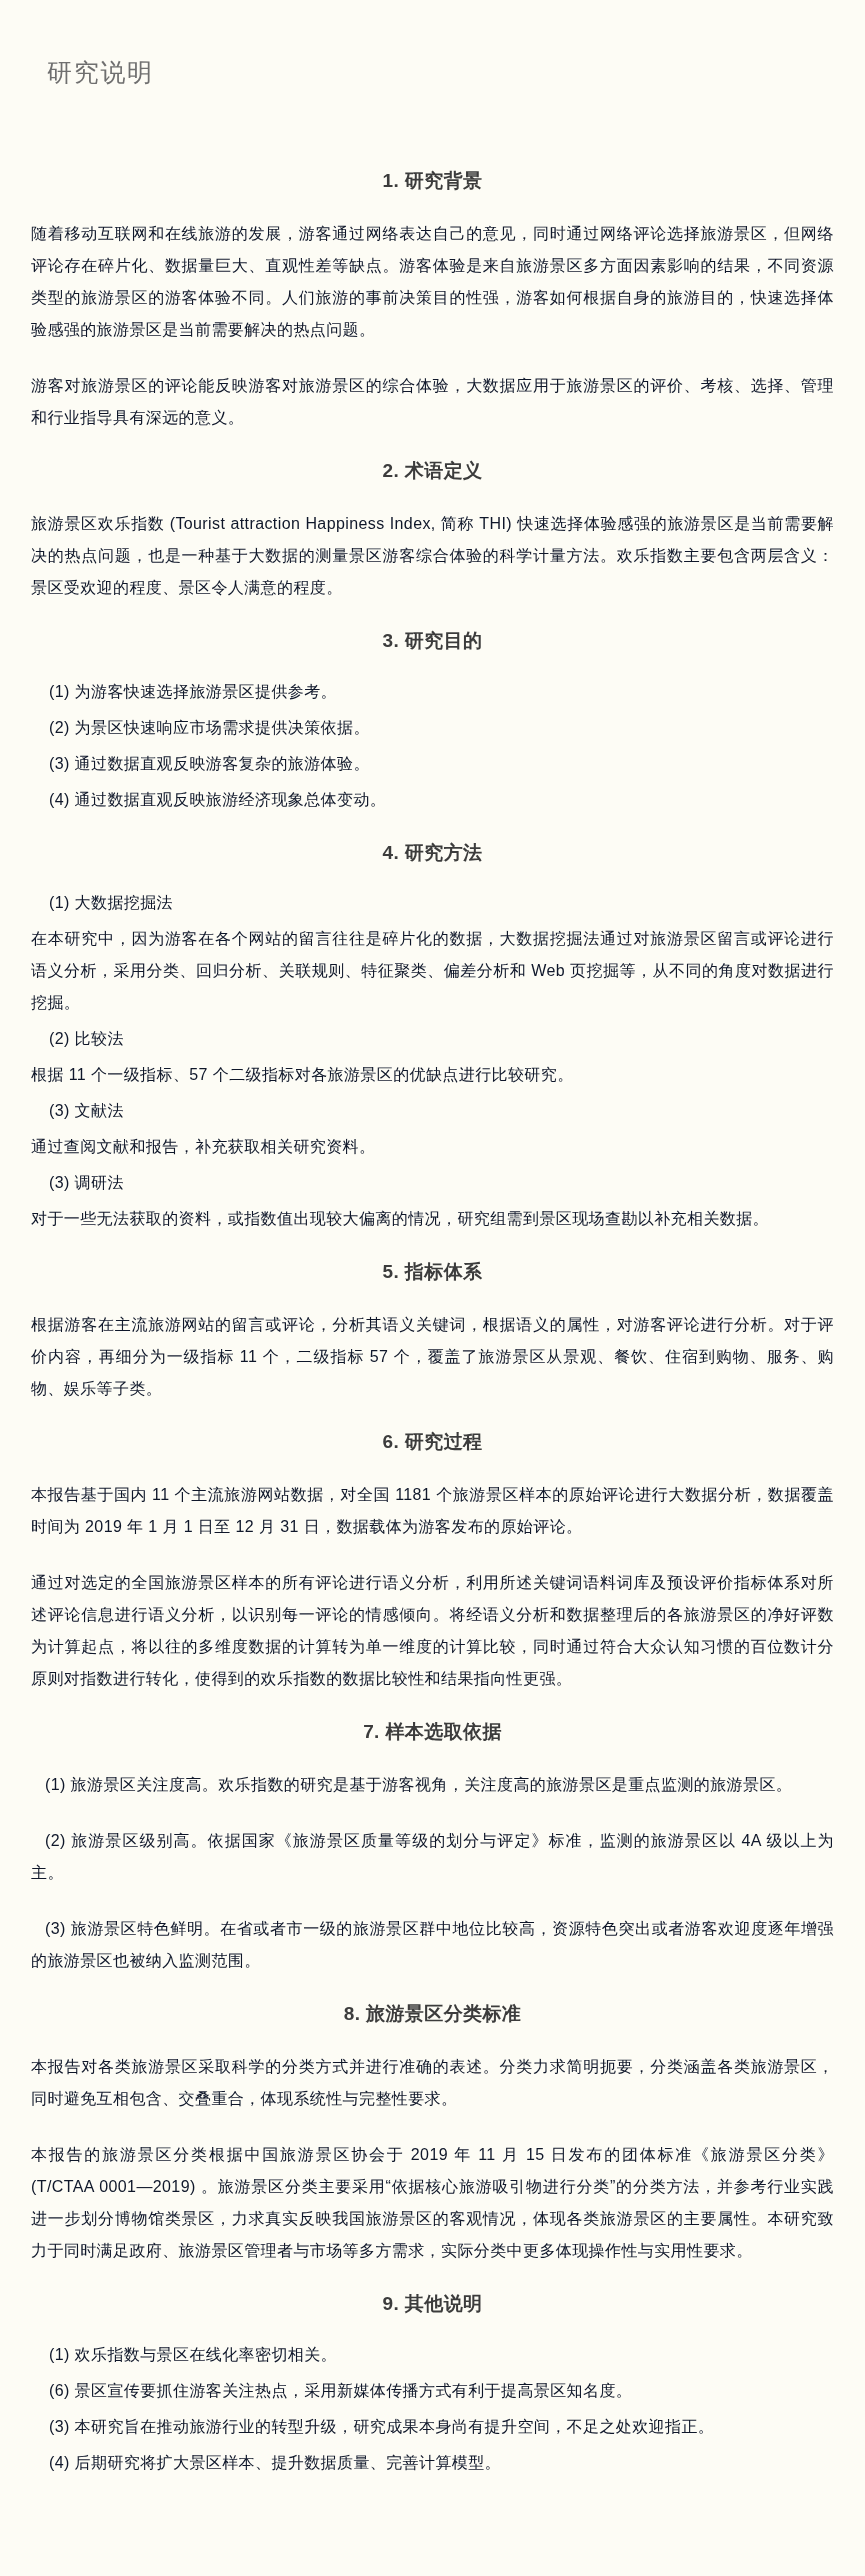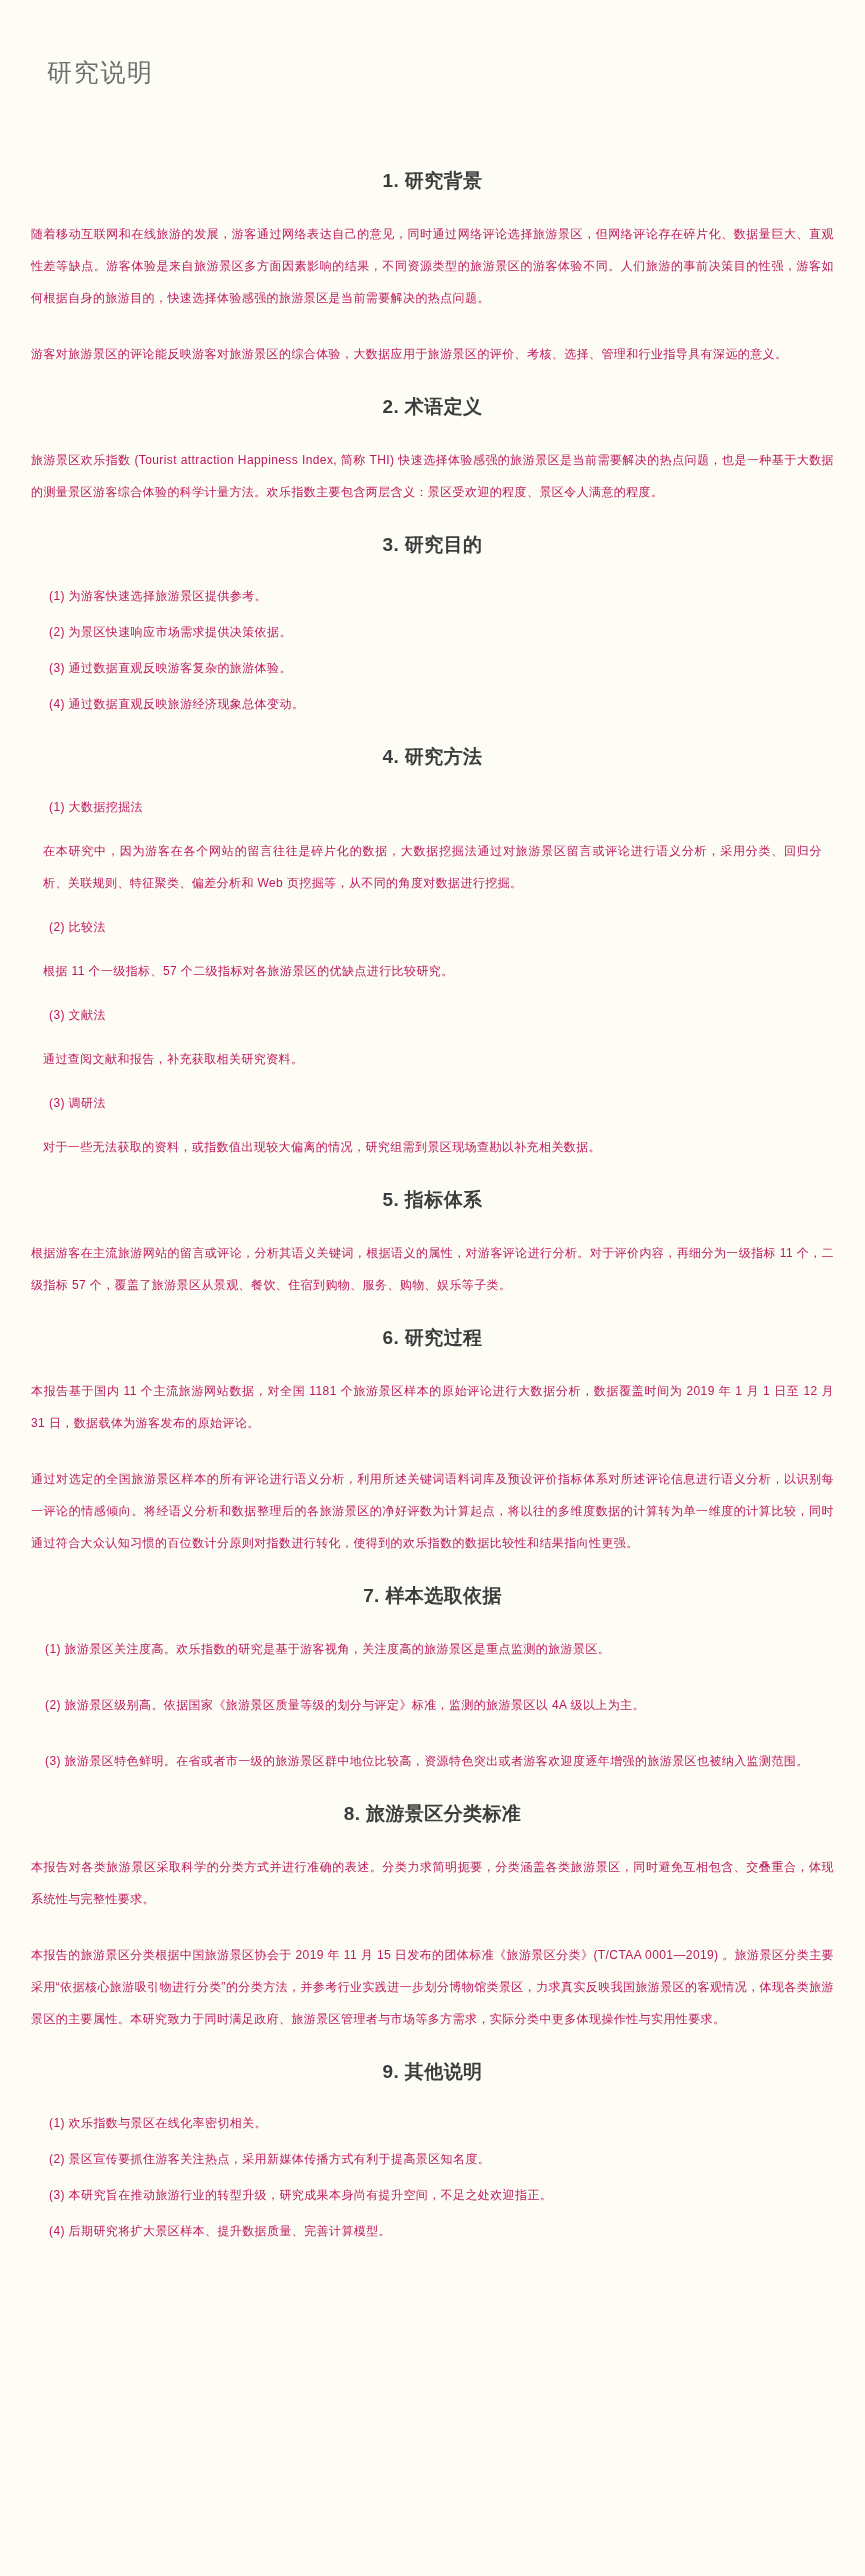--- a/index.html
+++ b/index.html
@@ -33,29 +33,29 @@
   h2.sec-heading {
     font-size: 19px;
     font-weight: 700;
     color: #3C3C3C;
     line-height: 26px;
     letter-spacing: 0.4px;
     margin: 24px 0 21.6px 0;
     text-align: center;
   }
   .blk {
-    font-size: 12px;
+    font-size: 16px;
     line-height: 32px;
-    color: #be185d;
+    color: #0f172a;
     letter-spacing: 0.4px;
   }
   
   .p  { margin: 24px 0; text-align: justify; }
   
-  .cp { margin: 12px; text-align: justify; }
+  .cp { margin: 0; text-align: justify; }
   
   .li { margin: 4px; text-indent: 14px; }
   
   .pi { margin: 24px 0; text-indent: 14px; text-align: justify; }
 </style>
 </head>
 <body>
 
 <main class="page">
   <h1 class="doc-title">研究说明</h1>
@@ -103,19 +103,19 @@
         <div class="blk pi">(3) 旅游景区特色鲜明。在省或者市一级的旅游景区群中地位比较高，资源特色突出或者游客欢迎度逐年增强的旅游景区也被纳入监测范围。</div>
       </section>
       <section>
         <h2 class="sec-heading">8. 旅游景区分类标准</h2>
         <div class="blk p">本报告对各类旅游景区采取科学的分类方式并进行准确的表述。分类力求简明扼要，分类涵盖各类旅游景区，同时避免互相包含、交叠重合，体现系统性与完整性要求。</div>
         <div class="blk p">本报告的旅游景区分类根据中国旅游景区协会于 2019 年 11 月 15 日发布的团体标准《旅游景区分类》(T/CTAA 0001—2019) 。旅游景区分类主要采用“依据核心旅游吸引物进行分类”的分类方法，并参考行业实践进一步划分博物馆类景区，力求真实反映我国旅游景区的客观情况，体现各类旅游景区的主要属性。本研究致力于同时满足政府、旅游景区管理者与市场等多方需求，实际分类中更多体现操作性与实用性要求。</div>
       </section>
       <section>
         <h2 class="sec-heading">9. 其他说明</h2>
         <div class="blk li">(1) 欢乐指数与景区在线化率密切相关。</div>
-        <div class="blk li">(2) 景区宣传要抓住游客关注热点，采用新媒体传播方式有利于提高景区知名度。</div>
+        <div class="blk li">(6) 景区宣传要抓住游客关注热点，采用新媒体传播方式有利于提高景区知名度。</div>
         <div class="blk li">(3) 本研究旨在推动旅游行业的转型升级，研究成果本身尚有提升空间，不足之处欢迎指正。</div>
         <div class="blk li">(4) 后期研究将扩大景区样本、提升数据质量、完善计算模型。</div>
       </section>
     </div>
 </main>
 
 
 </body></html>

